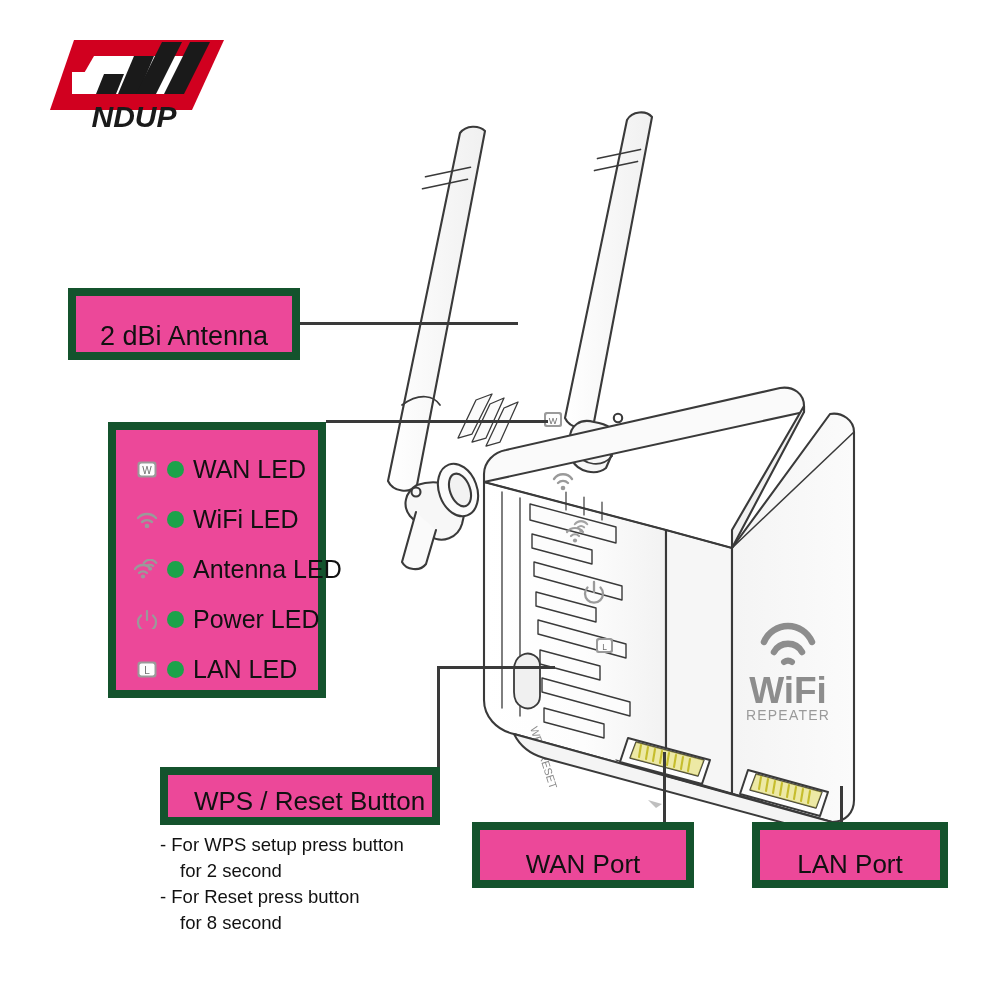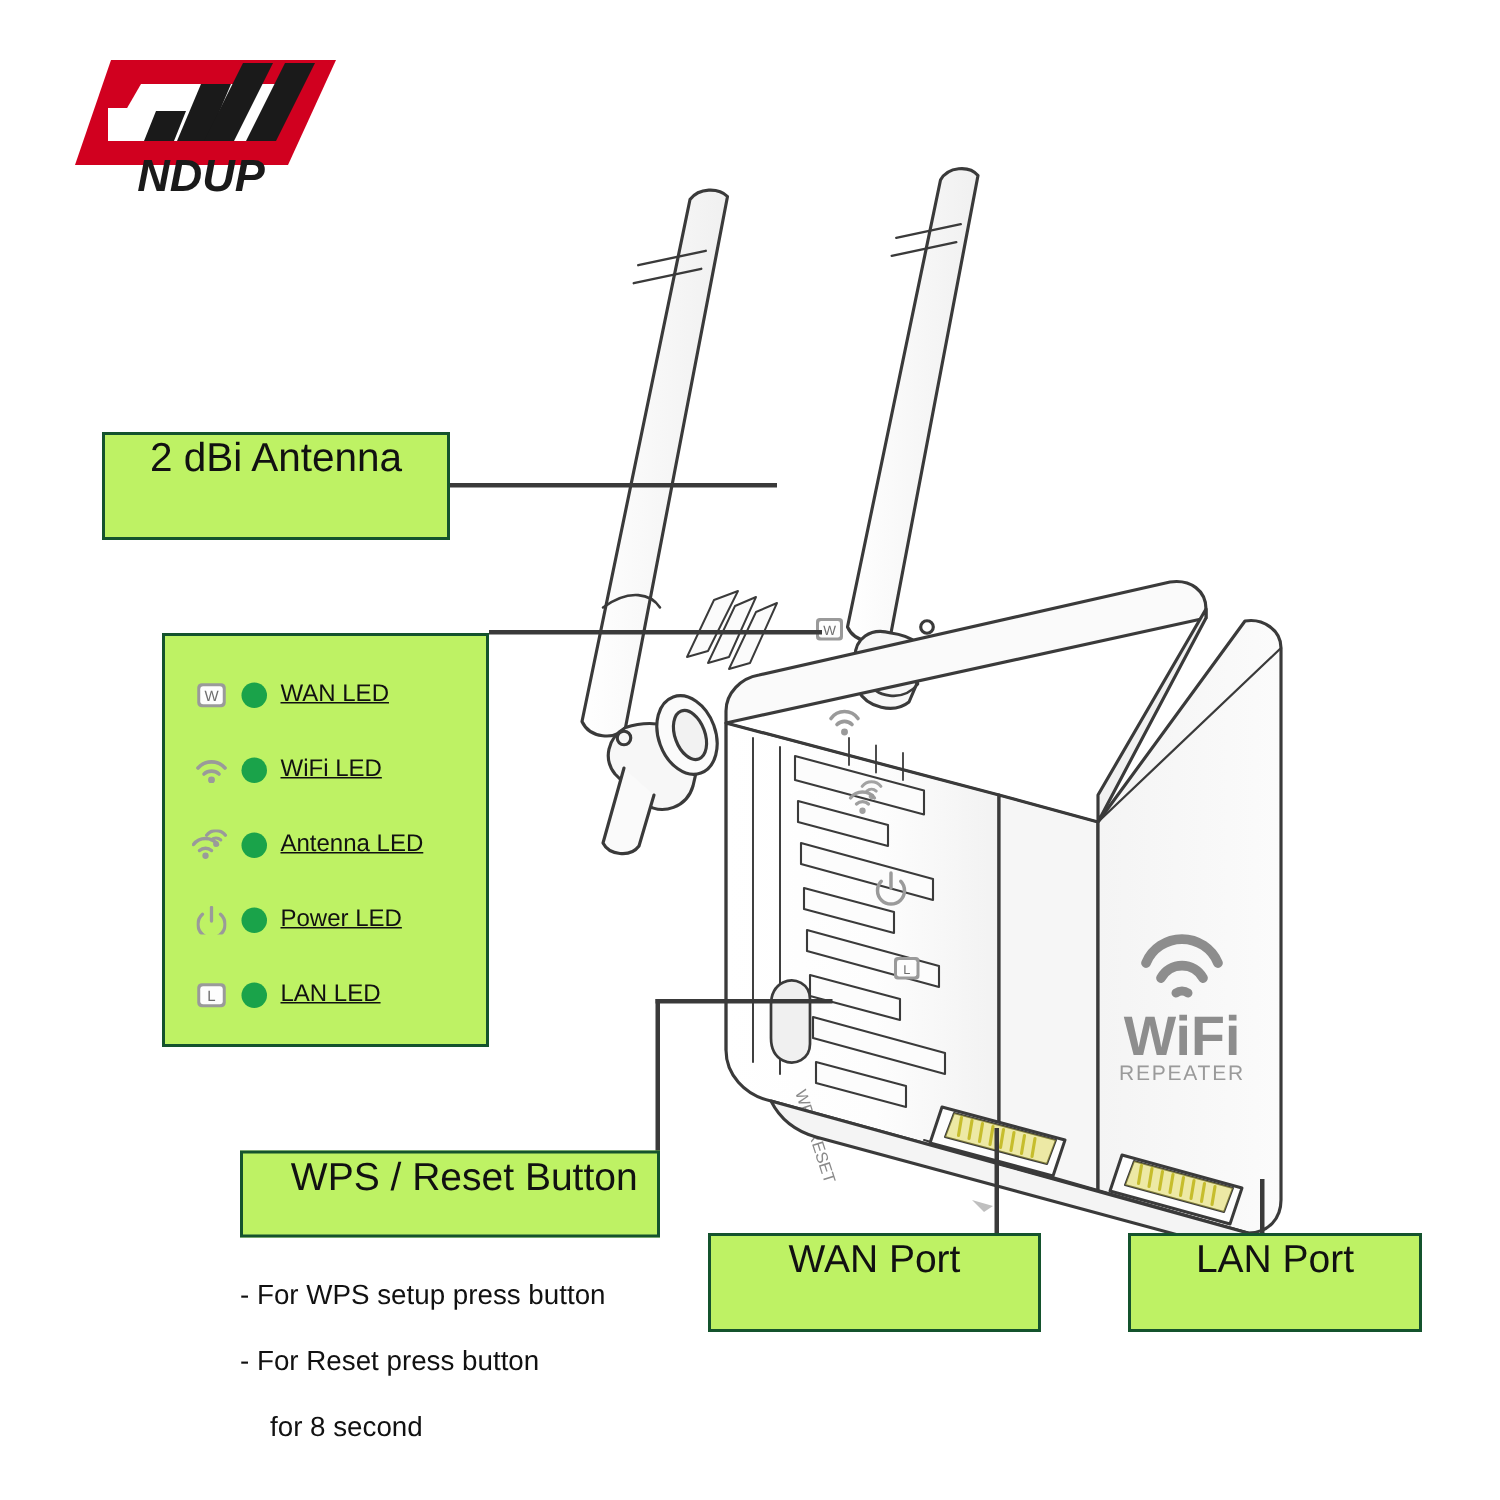--- a/index.html
+++ b/index.html
@@ -13,45 +13,45 @@
   #stage{position:absolute;left:0;top:0;width:1000px;height:1000px;border-radius:26px;}
   .abs{position:absolute;}
 
   
   #logo{left:42px;top:32px;width:185px;height:100px;}
   #logo svg{display:block;}
 
   
   .callout{
     position:absolute;
-    border:2px solid #14532d;
-    background:#bef264;
+    border:8px solid #14532d;
+    background:#ec4899;
     box-sizing:border-box;
     display:flex;
-    align-items:flex-start;
+    align-items:flex-end;
     justify-content:center;
     color:#111;
   }
   .callout span{white-space:nowrap;}
 
   #box-antenna{left:68px;top:288px;width:232px;height:72px;}
   #box-antenna span{font-size:27px;}
 
   #box-leds{left:108px;top:422px;width:218px;height:276px;
     display:block;padding:14px 0 0 0;}
   .led-row{display:flex;align-items:center;height:50px;padding-left:18px;}
   .led-icon{width:26px;height:24px;display:flex;align-items:center;justify-content:center;flex:0 0 26px;}
   .led-dot{width:17px;height:17px;border-radius:50%;background:#1aa34a;margin-left:7px;flex:0 0 17px;}
-  .led-label{font-size:16px;color:#111;margin-left:9px;white-space:nowrap;text-decoration:underline;}
+  .led-label{font-size:25px;color:#111;margin-left:9px;white-space:nowrap;}
 
   #box-wps{left:160px;top:767px;width:280px;height:58px;padding-left:19px;}
   #box-wps span{font-size:26px;}
 
   #wps-notes{left:160px;top:832px;width:330px;color:#111;font-size:18.5px;line-height:26px;}
-  #wps-notes div{white-space:nowrap;margin-top:18px;}
+  #wps-notes div{white-space:nowrap;}
   .indent{padding-left:20px;}
 
   #box-wan{left:472px;top:822px;width:222px;height:66px;}
   #box-wan span{font-size:26px;}
   #box-lan{left:752px;top:822px;width:196px;height:66px;}
   #box-lan span{font-size:26px;}
 
   
   .leader{position:absolute;background:#3a3a3a;}
 </style>
@@ -356,20 +356,21 @@
       <span class="led-label">LAN LED</span>
     </div>
   </div>
 
   <div class="callout" id="box-wps">
     <span>WPS / Reset Button</span>
   </div>
 
   <div class="abs" id="wps-notes">
     <div>- For WPS setup press button</div>
+    <div class="indent">for 2 second</div>
     <div>- For Reset  press button</div>
     <div class="indent">for 8 second</div>
   </div>
 
   <div class="callout" id="box-lan">
     <span>LAN Port</span>
   </div>
 
   <div class="callout" id="box-wan">
     <span>WAN Port</span>

